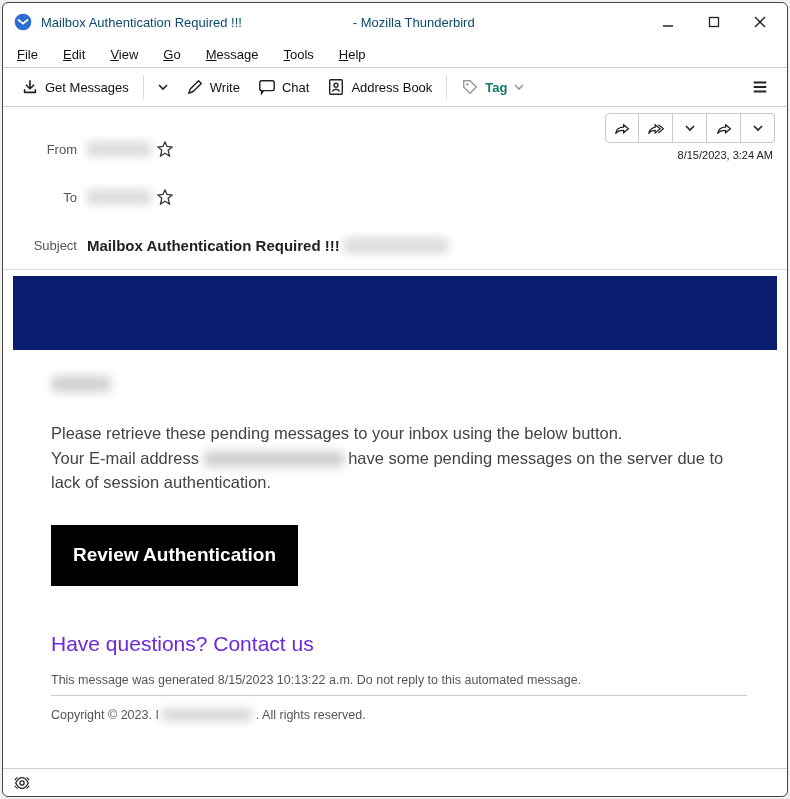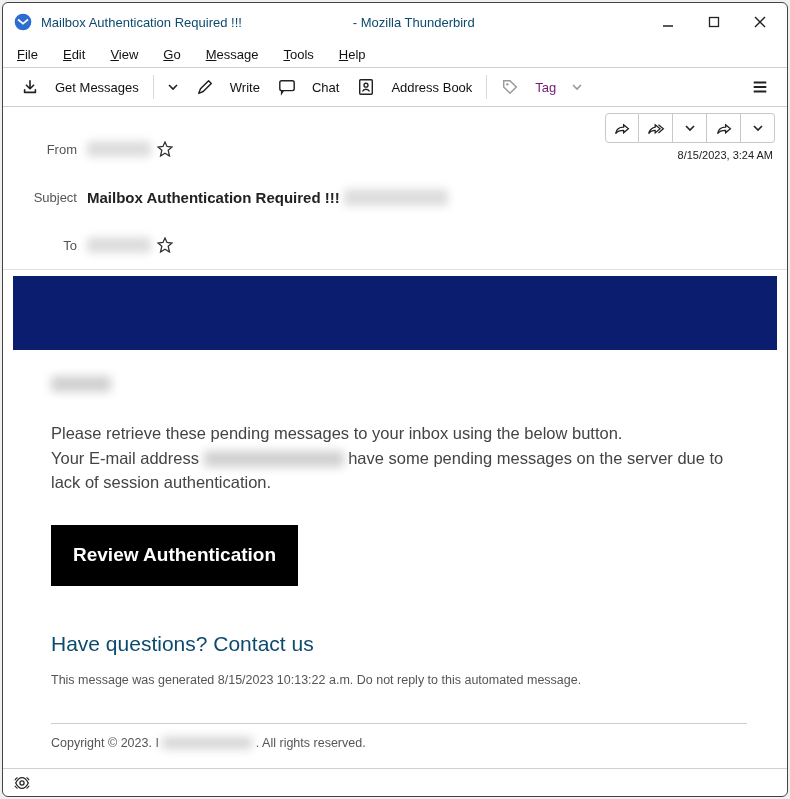--- a/index.html
+++ b/index.html
@@ -28,21 +28,21 @@
   }
   .menubar span { cursor: default; }
   .menubar .ul { text-decoration: underline; text-decoration-thickness: 1px; }
 
   
   .toolbar {
     height: 40px; border-top: 1px solid #d0d0d0; border-bottom: 1px solid #d0d0d0;
     display: flex; align-items: center; padding: 0 10px; gap: 2px;
   }
   .tool-btn {
-    height: 30px; padding: 0 8px; display: flex; align-items: center; gap: 16px;
+    height: 30px; padding: 0 8px; display: flex; align-items: center; gap: 6px;
     border: none; background: transparent; font-size: 13px; cursor: pointer; color: #111;
   }
   .tool-btn .ic { width: 18px; height: 18px; display: flex; align-items: center; justify-content: center; }
   .tool-sep { width: 1px; height: 24px; background: #d8d8d8; margin: 0 4px; }
   .chev { width: 10px; height: 10px; }
   .hamburger { margin-left: auto; }
 
   
   .headers { padding: 8px 14px 10px 14px; border-bottom: 1px solid #e0e0e0; position: relative; }
   .header-row { display: flex; align-items: center; min-height: 28px; font-size: 14px; margin-top: 20px; }
@@ -63,23 +63,23 @@
   
   .body-wrap { flex: 1; padding: 6px 10px 0 10px; overflow: hidden; }
   .email-body { border: 0; }
   .banner { height: 74px; background: #0b1d6e; margin-bottom: 20px;}
   .content { padding: 0 30px 0 38px; font-size: 16.5px; color: #444; line-height: 1.5;}
   .redact { display:inline-block; filter:blur(5px); background:#d0d0d0; width:140px; height:16px; vertical-align:middle; border-radius:2px;}
   .cta {
     display: inline-block; background: #000000; color: #fff; font-weight: 700;
     font-size: 19px; padding: 16px 22px; margin-top: 30px; cursor: pointer;
   }
-  .questions { color: #0c4a6e; font-size: 21px; margin-top: 42px; }
+  .questions { color: #6d28d9; font-size: 21px; margin-top: 42px; }
   .footer { font-size: 12.5px; color: #555; margin-top: 12px; }
-  .hr { border-top: 1px solid #ccc; margin-top: 33px; padding-top: 10px; font-size: 12.5px; color:#555;}
+  .hr { border-top: 1px solid #ccc; margin-top: 5px; padding-top: 10px; font-size: 12.5px; color:#555;}
   .hr .redact2 { display:inline-block; filter:blur(5px); background:#d5d5d5; width:90px; height:12px; vertical-align:middle;}
 
   
   .statusbar {
     height: 28px; border-top: 1px solid #d0d0d0; display: flex; align-items: center;
     padding: 0 10px;
   }
   .statusbar .ic { width: 18px; height: 18px; }
 </style>
 </head>
@@ -165,21 +165,21 @@
       <span class="ic">
         <svg viewBox="0 0 20 20">
             <rect x="3" y="2" width="14" height="16" rx="1" fill="none" stroke="#222" stroke-width="1.6"></rect>
             <circle cx="10" cy="8" r="2.2" fill="none" stroke="#222" stroke-width="1.5"></circle>
             <path d="M6 15c1-2 3-2.5 4-2.5s3 .5 4 2.5" fill="none" stroke="#222" stroke-width="1.5"></path>
           </svg>
       </span>
       <span>Address Book</span>
     </button>
     <div class="tool-sep"></div>
-    <button class="tool-btn" style="color:#701a75;">
+    <button class="tool-btn" style="color:#0f766e;font-weight:bold;">
       <span class="ic">
         <svg viewBox="0 0 20 20">
             <path d="M3 3h7l7 7-7 7-7-7V3z" fill="none" stroke="#999" stroke-width="1.6"></path>
             <circle cx="7" cy="7" r="1.3" fill="#999"></circle>
           </svg>
       </span>
       <span>Tag</span>
       <svg class="chev" viewBox="0 0 10 10">
           <path d="M1 3l4 4 4-4" fill="none" stroke="#999" stroke-width="1.6"></path>
         </svg>
@@ -227,33 +227,33 @@
     <div class="header-row">
       <span class="header-label">From</span>
       <span class="header-val"><span class="blur">&nbsp;</span></span>
       <span class="star">
         <svg viewBox="0 0 16 16">
             <path d="M8 1l2 4.5 5 .5-3.8 3.3L12.5 15 8 12.3 3.5 15l1.3-5.7L1 6l5-.5L8 1z" fill="none" stroke="#333" stroke-width="1.3"></path>
           </svg>
       </span>
     </div>
     <div class="header-row">
-      <span class="header-label">Subject</span>
-      <span class="header-val subject">
-        <span>Mailbox Authentication Required !!!</span>
-        <span class="blur" style="padding:0 50px;">&nbsp;</span>
-      </span>
-    </div>
-    <div class="header-row">
       <span class="header-label">To</span>
       <span class="header-val"><span class="blur">&nbsp;</span></span>
       <span class="star">
         <svg viewBox="0 0 16 16">
             <path d="M8 1l2 4.5 5 .5-3.8 3.3L12.5 15 8 12.3 3.5 15l1.3-5.7L1 6l5-.5L8 1z" fill="none" stroke="#333" stroke-width="1.3"></path>
           </svg>
+      </span>
+    </div>
+    <div class="header-row">
+      <span class="header-label">Subject</span>
+      <span class="header-val subject">
+        <span>Mailbox Authentication Required !!!</span>
+        <span class="blur" style="padding:0 50px;">&nbsp;</span>
       </span>
     </div>
     <span class="date">8/15/2023, 3:24 AM</span>
   </div>
 
   <div class="body-wrap">
     <div class="email-body">
       <div class="banner"></div>
       <div class="content">
         <div style="margin-bottom:24px;"><span class="redact" style="width:60px;"></span></div>

